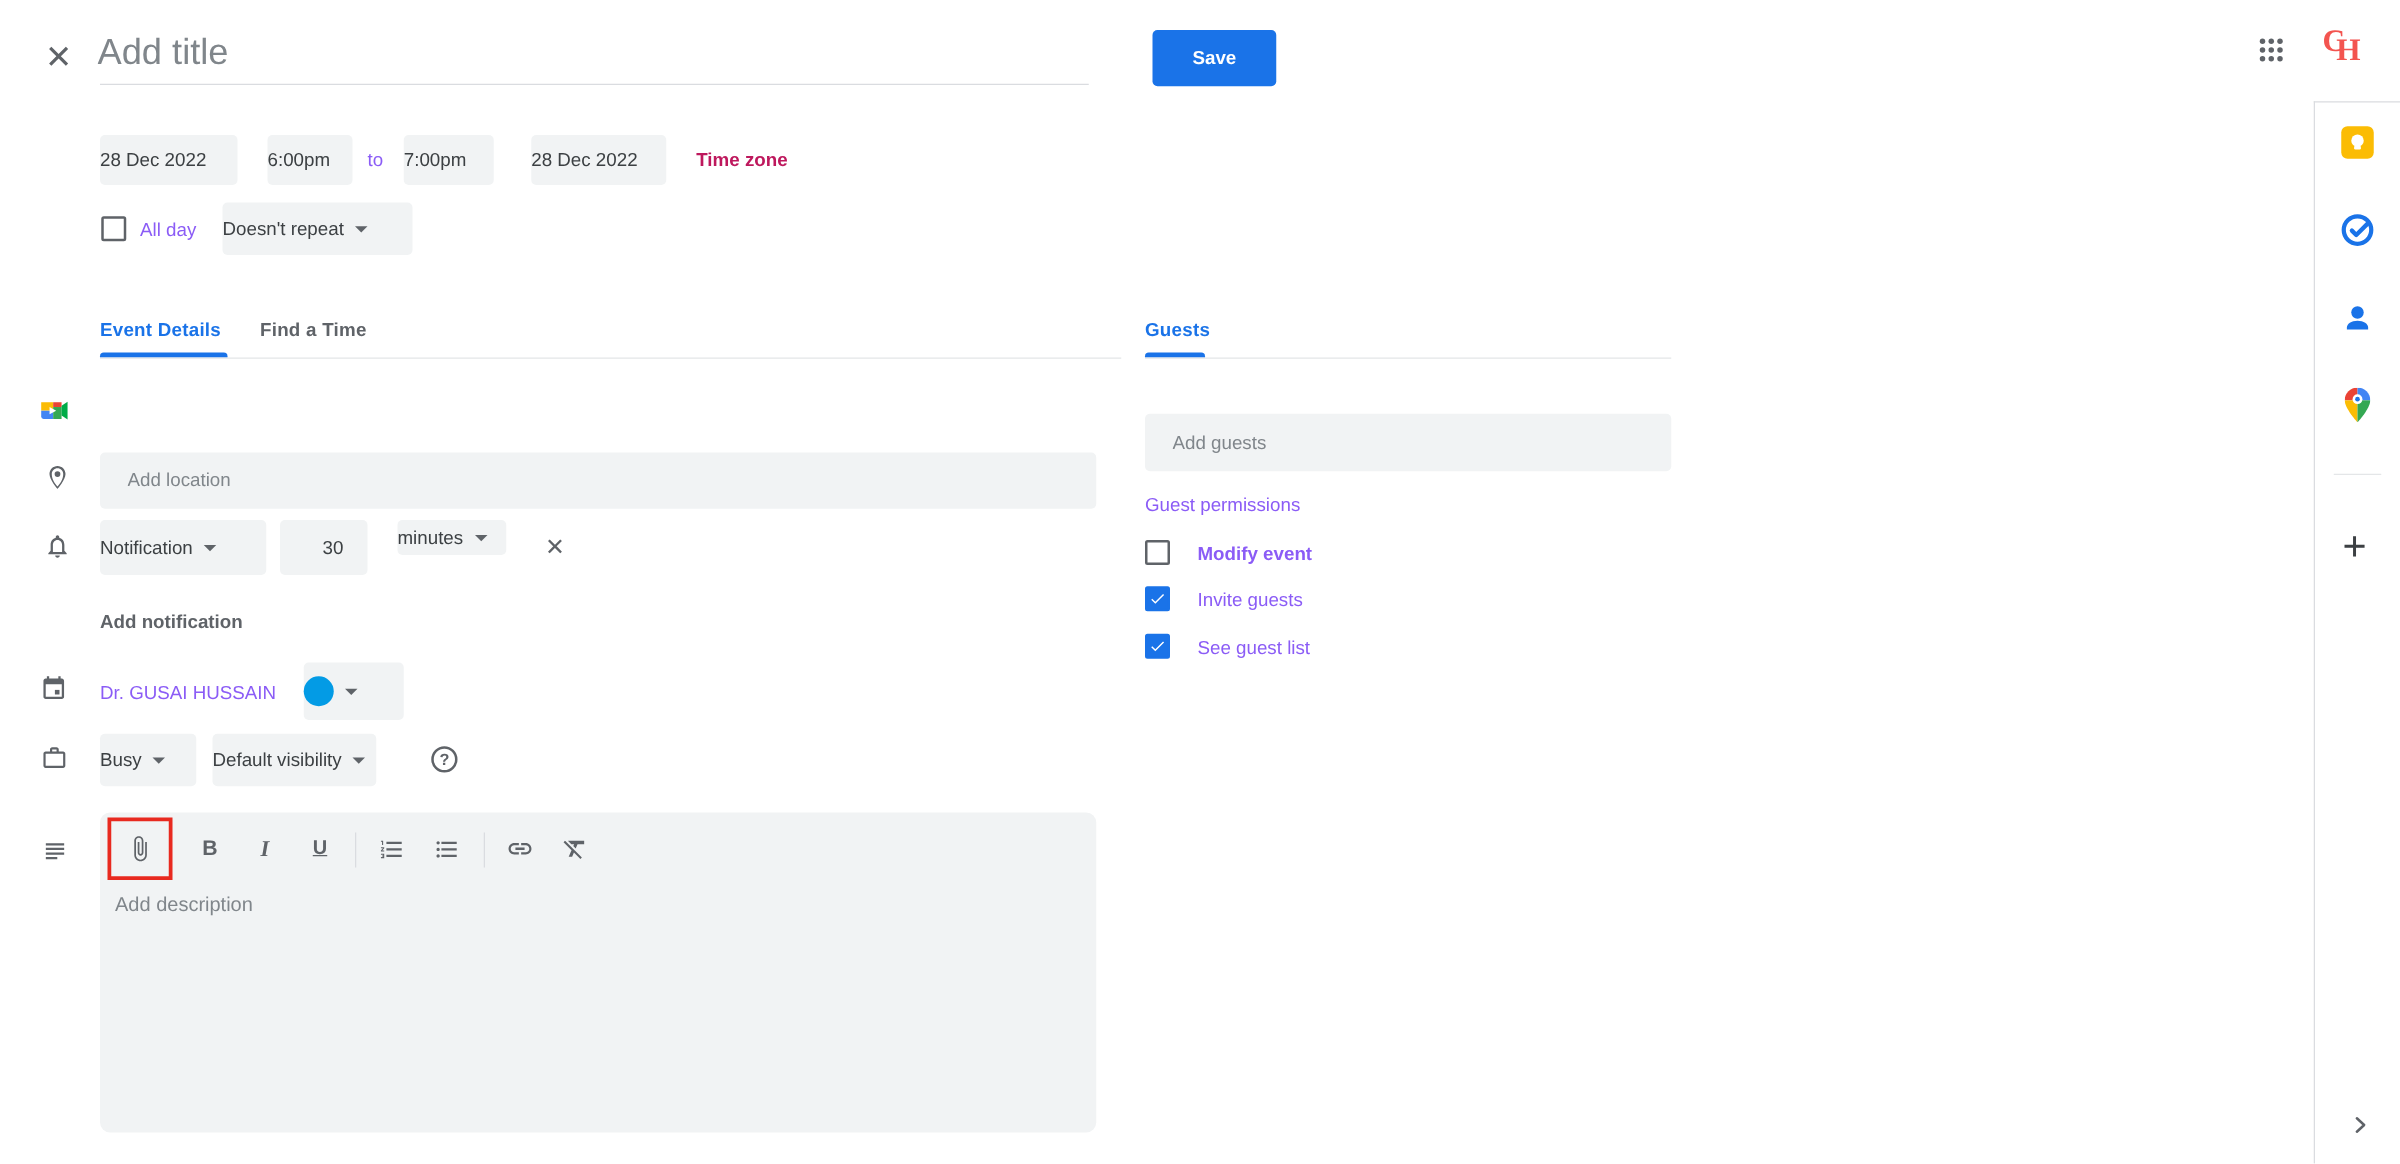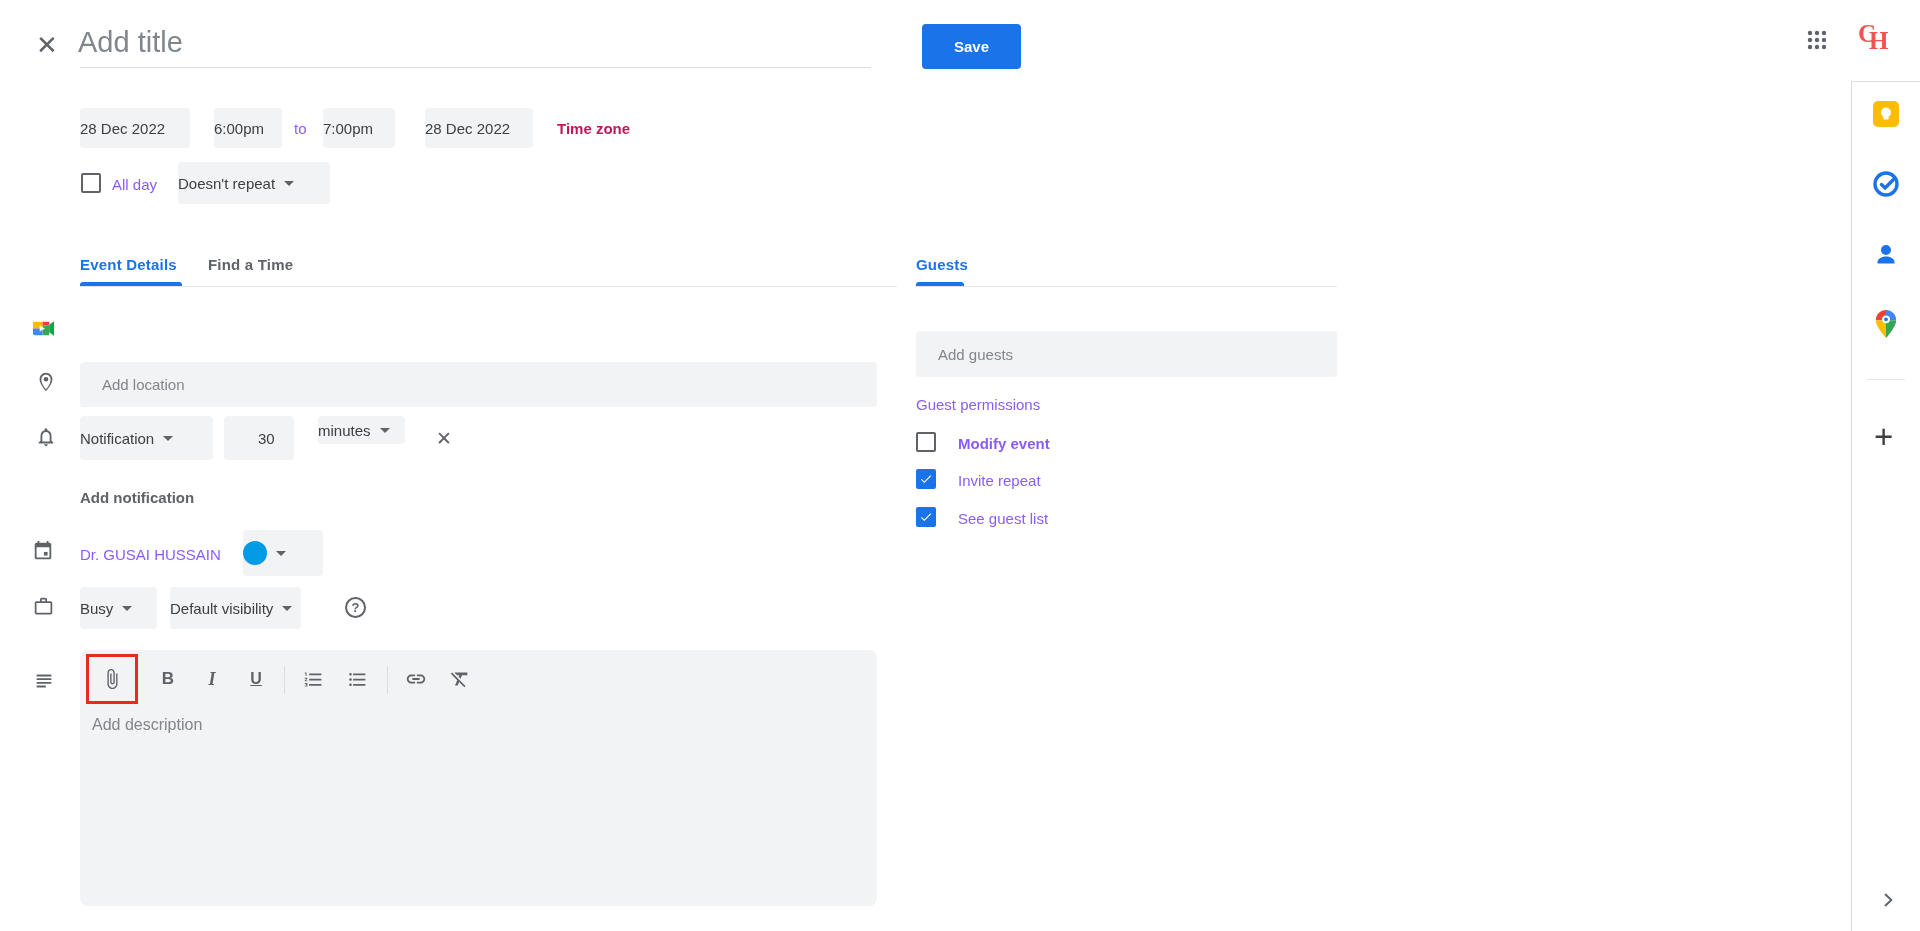--- a/index.html
+++ b/index.html
@@ -262,21 +262,21 @@
   <div class="abs cb" style="left:916px;top:432px;">
     
   </div>
   <span class="abs label15" style="left:958px;top:435px;font-weight:bold;">Modify event</span>
 
   <div class="abs cb checked" style="left:916px;top:469px;">
     <svg width="14" height="14" viewBox="0 0 24 24">
         <path d="M9 16.2 4.8 12l-1.4 1.4L9 19 21 7l-1.4-1.4z" fill="#fff"></path>
       </svg>
   </div>
-  <span class="abs label15" style="left:958px;top:472px;">Invite repeat</span>
+  <span class="abs label15" style="left:958px;top:472px;">Invite guests</span>
 
   <div class="abs cb checked" style="left:916px;top:507px;">
     <svg width="14" height="14" viewBox="0 0 24 24">
         <path d="M9 16.2 4.8 12l-1.4 1.4L9 19 21 7l-1.4-1.4z" fill="#fff"></path>
       </svg>
   </div>
   <span class="abs label15" style="left:958px;top:510px;">See guest list</span>
 
   <div class="abs panel-border-left"></div>
   <div class="abs panel-border-top"></div>

